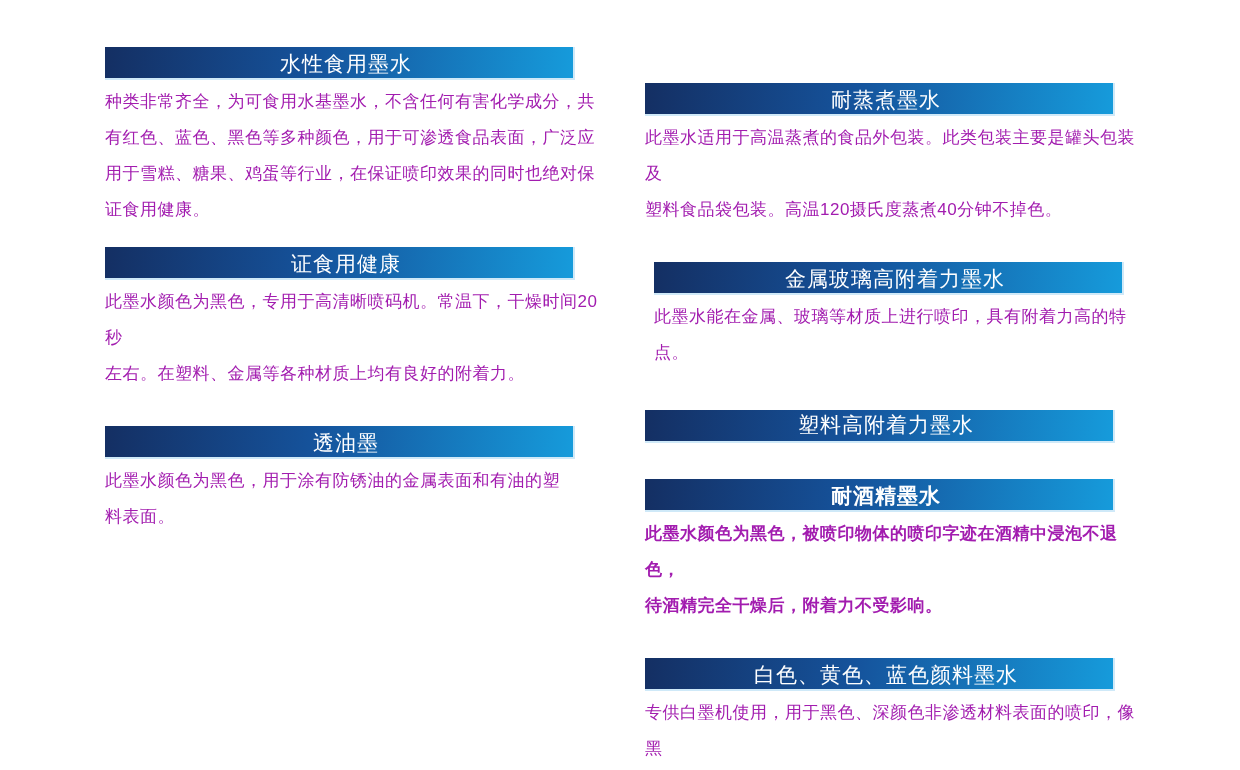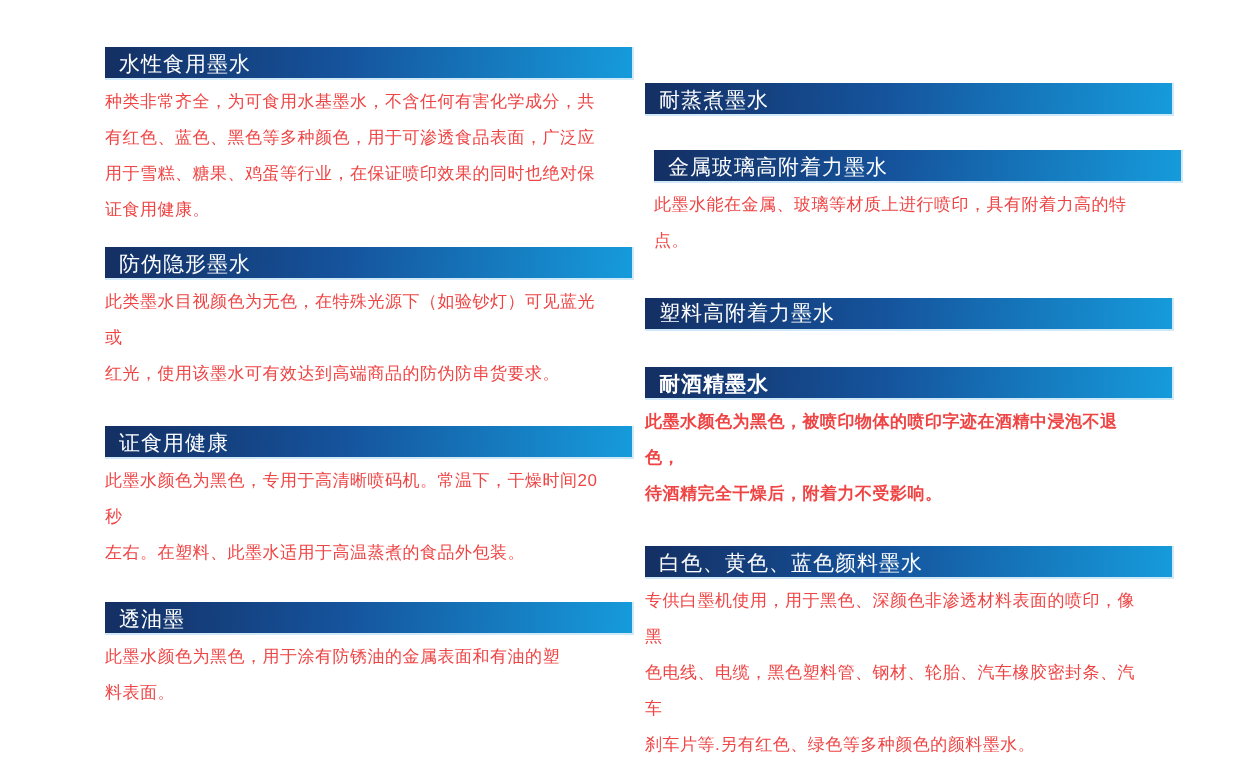--- a/index.html
+++ b/index.html
@@ -20,40 +20,41 @@
     position: absolute;
     top: 47px;
     width: 500px;
   }
   .col-left  { left: 105px; }
   .col-right { left: 645px; }
 
   .section { }
 
   .section-header {
-    width: 529px;
+    width: 470px;
     height: 33px;
     line-height: 33px;
     padding-left: 14px;
     color: #ffffff;
     font-size: 21px;
     letter-spacing: 1px;
     background: linear-gradient(94deg, #142f63 0%, #15539c 45%, #169bdb 100%);
     border-bottom: 2px solid #cfe9f8;
     border-right: 2px solid #cfe9f8;
     white-space: nowrap;
     overflow: hidden;
+    text-align: center;
   }
 
   .section-body {
     margin-top: 4px;
     width: 500px;
     font-size: 17px;
     line-height: 36px;
-    color: #ef4444;
+    color: #a21caf;
     white-space: pre-line;
     letter-spacing: 0.5px;
   }
 
   
   .col-left  .section:nth-child(1) { margin-bottom: 19px; }
   .col-left  .section:nth-child(2) { margin-bottom: 34px; }
   .col-left  .section:nth-child(3) { margin-bottom: 31px; }
   .col-right .section:nth-child(1) { margin-bottom: 34px; margin-top: 36px; }
   .col-right .section:nth-child(2) { margin-bottom: 39px; margin-left: 9px; }
@@ -67,39 +68,36 @@
 
   <div class="column col-left">
     <div class="section">
       <div class="section-header">水性食用墨水</div>
       <div class="section-body">种类非常齐全，为可食用水基墨水，不含任何有害化学成分，共
 有红色、蓝色、黑色等多种颜色，用于可渗透食品表面，广泛应
 用于雪糕、糖果、鸡蛋等行业，在保证喷印效果的同时也绝对保
 证食用健康。</div>
     </div>
     <div class="section">
-      <div class="section-header">防伪隐形墨水</div>
-      <div class="section-body">此类墨水目视颜色为无色，在特殊光源下（如验钞灯）可见蓝光或
-红光，使用该墨水可有效达到高端商品的防伪防串货要求。</div>
-    </div>
-    <div class="section">
       <div class="section-header">证食用健康</div>
       <div class="section-body">此墨水颜色为黑色，专用于高清晰喷码机。常温下，干燥时间20秒
-左右。在塑料、此墨水适用于高温蒸煮的食品外包装。</div>
+左右。在塑料、金属等各种材质上均有良好的附着力。</div>
     </div>
     <div class="section">
       <div class="section-header">透油墨</div>
       <div class="section-body">此墨水颜色为黑色，用于涂有防锈油的金属表面和有油的塑
 料表面。</div>
     </div>
   </div>
 
   <div class="column col-right">
     <div class="section">
       <div class="section-header">耐蒸煮墨水</div>
+      <div class="section-body">此墨水适用于高温蒸煮的食品外包装。此类包装主要是罐头包装及
+塑料食品袋包装。高温120摄氏度蒸煮40分钟不掉色。</div>
     </div>
     <div class="section">
       <div class="section-header">金属玻璃高附着力墨水</div>
       <div class="section-body">此墨水能在金属、玻璃等材质上进行喷印，具有附着力高的特点。</div>
     </div>
     <div class="section">
       <div class="section-header">塑料高附着力墨水</div>
     </div>
     <div class="section">
       <div class="section-header">耐酒精墨水</div>

